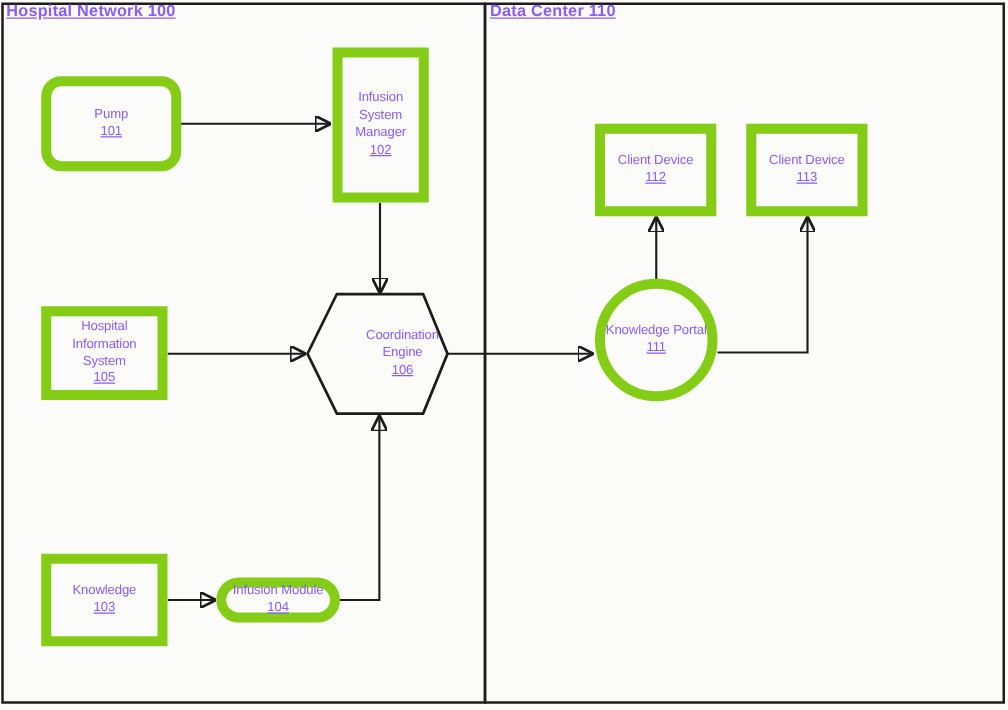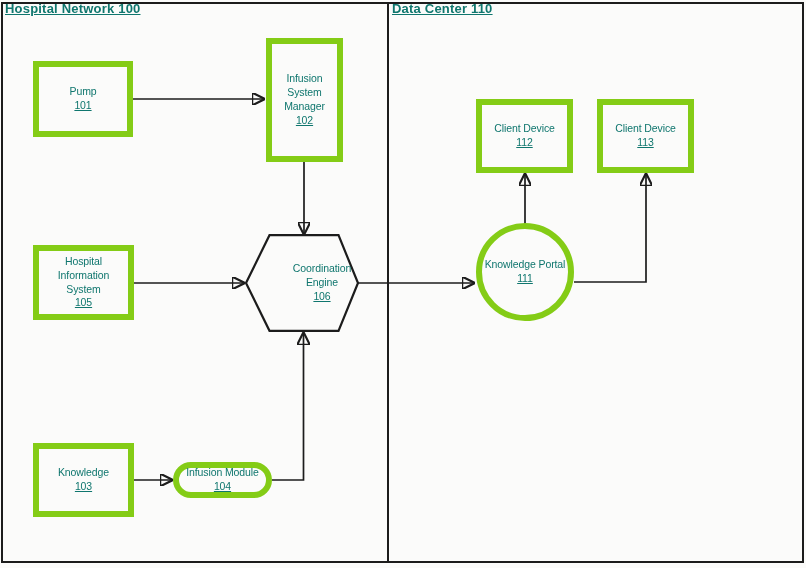--- a/index.html
+++ b/index.html
@@ -1,29 +1,29 @@
 <!DOCTYPE html>
 <html><head>
 <meta charset="utf-8">
 <style>
   html,body { margin:0; padding:0; background:#fbfbfa; }
   .canvas {
     position:relative; width:806px; height:568px; background:#fbfbfa;
-    font-family:"Liberation Sans", sans-serif; color:#0f766e; overflow:hidden;
+    font-family:"Liberation Sans", sans-serif; color:#8b5cf6; overflow:hidden;
   }
   .region { position:absolute; border:2px solid #1c1c1c; box-sizing:border-box; background:transparent; }
   .region-title {
     position:absolute; top:1px; left:4px; font-size:13px; font-weight:bold;
     text-decoration:underline; letter-spacing:.2px; white-space:nowrap;
   }
   .node {
     position:absolute; box-sizing:border-box; display:flex; align-items:center;
     justify-content:center; text-align:center; background:#fbfbfa; z-index:2;
   }
-  .rect, .pill, .circle { border:6px solid #84cc16; }
+  .rect, .pill, .circle { border:8px solid #84cc16; }
   .pill { border-radius:18px; }
   .circle { border-radius:50%; }
   .hex { background:transparent; }
   .hex svg { position:absolute; inset:0; overflow:visible; }
   .hex .label { position:relative; z-index:1;margin-left:40px; }
   .label { font-size:10.5px; line-height:1.32; font-weight:500; letter-spacing:-0.1px; }
   .ref { text-decoration:underline; }
   .edges { position:absolute; inset:0; z-index:1; pointer-events:none; }
   .edges path, .edges line { stroke:#1c1c1c; stroke-width:1.7; fill:none; }
 </style>
@@ -47,21 +47,21 @@
     <line x1="133" y1="99" x2="263" y2="99" marker-end="url(#ah)"></line>
     <line x1="304" y1="162" x2="304" y2="233" marker-end="url(#ah)"></line>
     <line x1="134" y1="283" x2="243" y2="283" marker-end="url(#ah)"></line>
     <line x1="134" y1="480" x2="171" y2="480" marker-end="url(#ah)"></line>
     <path d="M272,480 H303.5 V334" marker-end="url(#ah)"></path>
     <line x1="358" y1="283" x2="473" y2="283" marker-end="url(#ah)"></line>
     <line x1="525" y1="233" x2="525" y2="175" marker-end="url(#ah)"></line>
     <path d="M574,282 H646 V175" marker-end="url(#ah)"></path>
   </svg>
 
-  <div class="node rect" style="left:33px; top:61px; width:100px; height:76px;">
+  <div class="node rect" style="left:33px; top:61px; width:112px; height:76px;border-radius:16px;">
     <div class="label">
       <div>Pump</div>
       <div class="ref">101</div>
     </div>
   </div>
 
   <div class="node rect" style="left:266px; top:38px; width:77px; height:124px;">
     <div class="label">
       <div>Infusion</div>
       <div>System</div>

